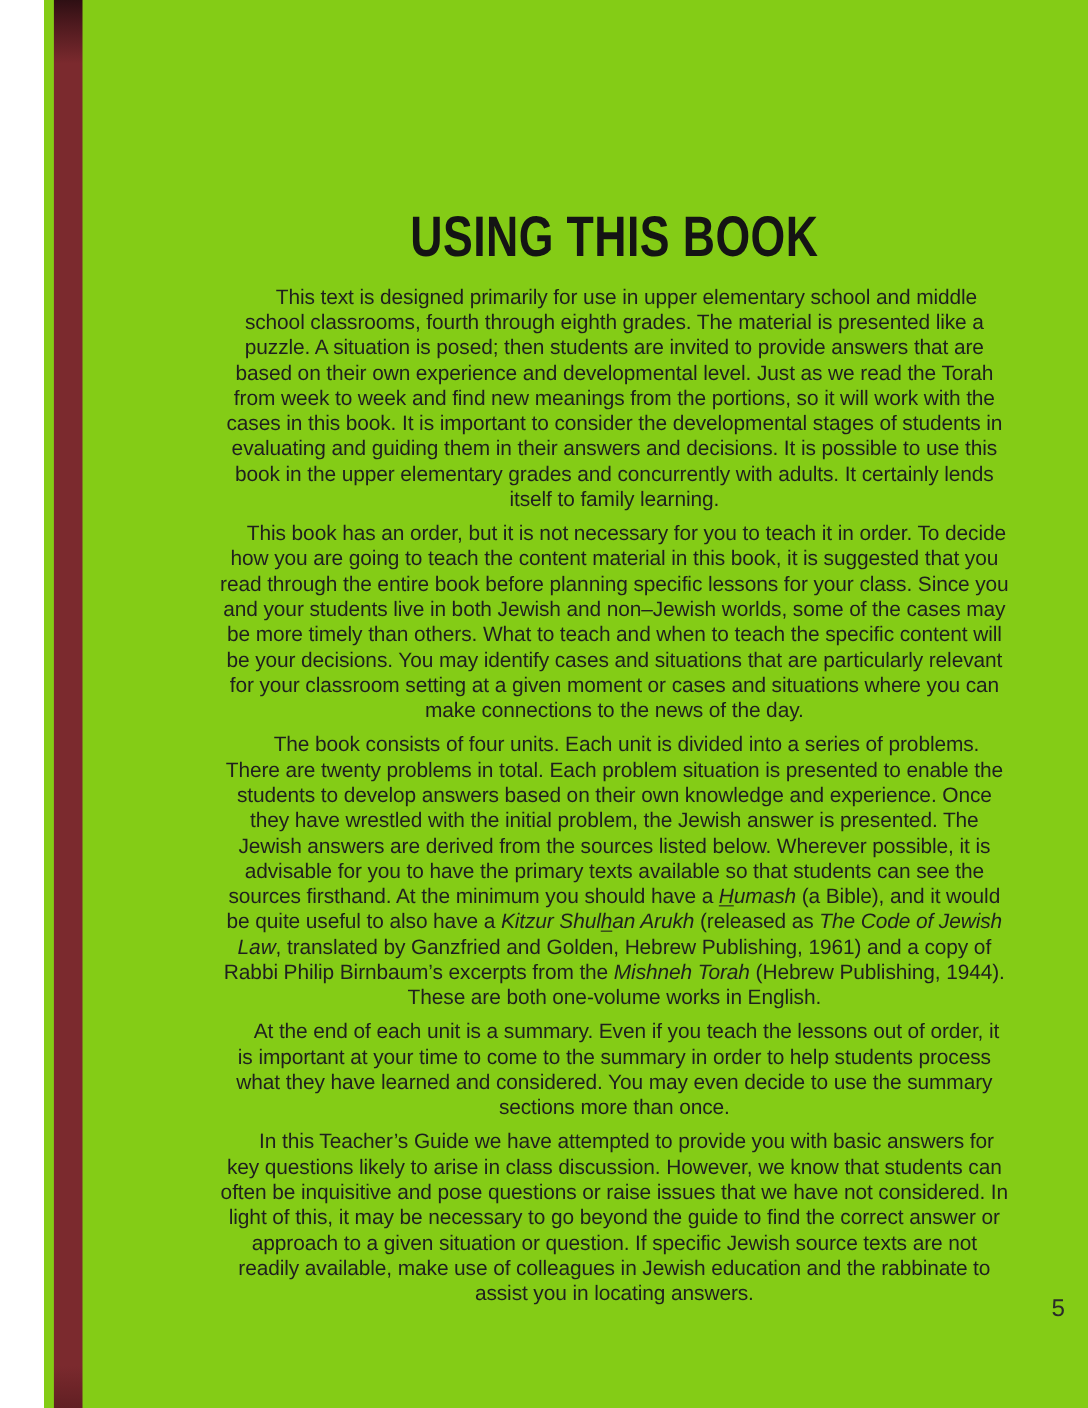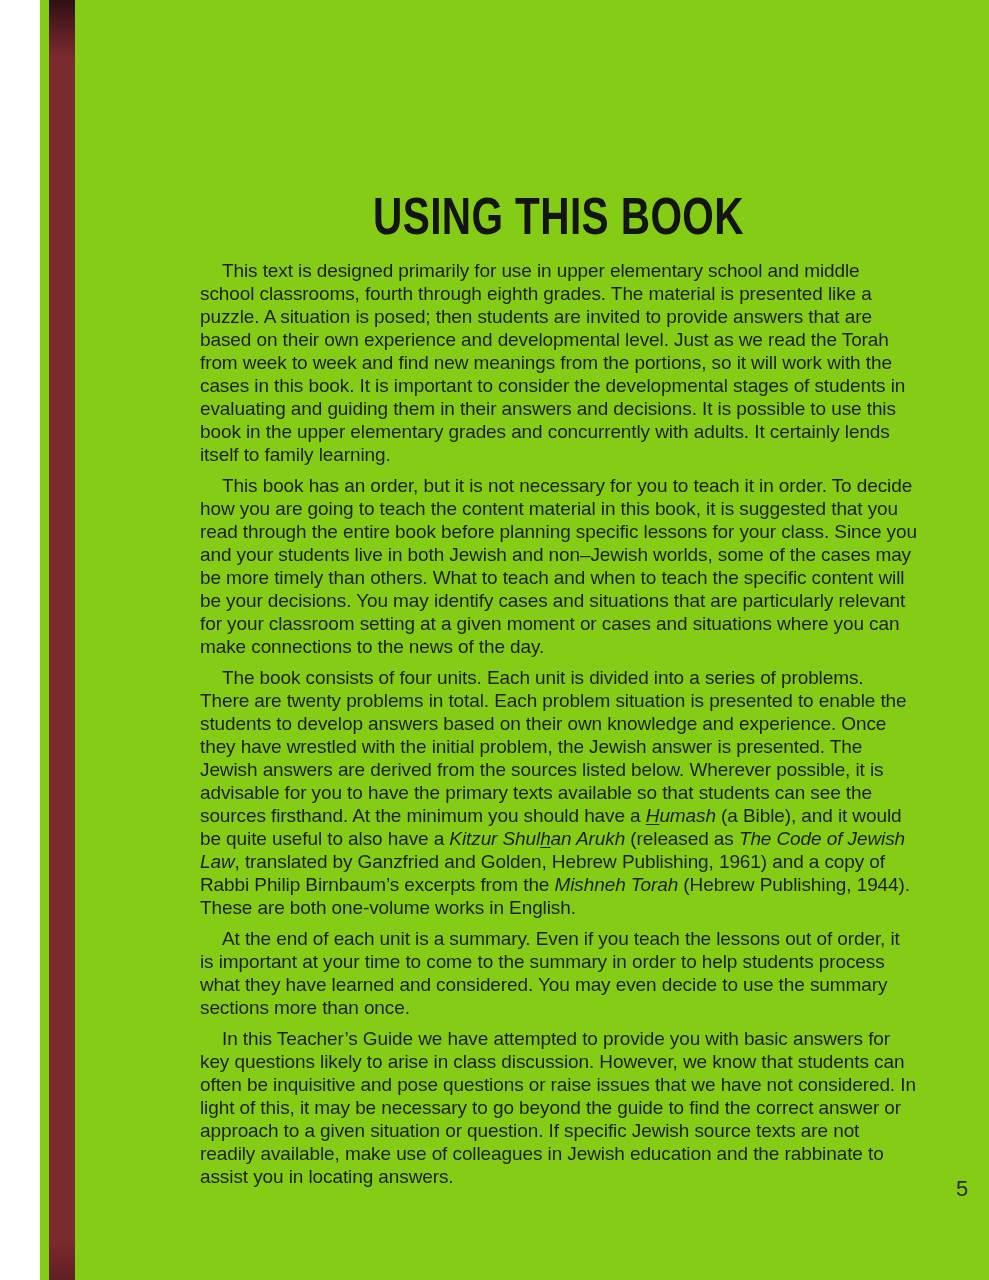--- a/index.html
+++ b/index.html
@@ -49,21 +49,21 @@
     top: 259px;
     left: 160px;
     width: 717px;
     color: #1f1f1f;
   }
   .body-text p {
     margin: 0 0 8px 0;
     font-size: 19px;
     line-height: 23px;
     text-indent: 22px;
-    text-align: left;
+    text-align: center;
     letter-spacing: -0.1px;
   }
   .italic { font-style: italic; }
   .italic-underline {
     font-style: italic;
     text-decoration: underline;
     text-underline-offset: 2px;
   }
   .page-number {
     position: absolute;

